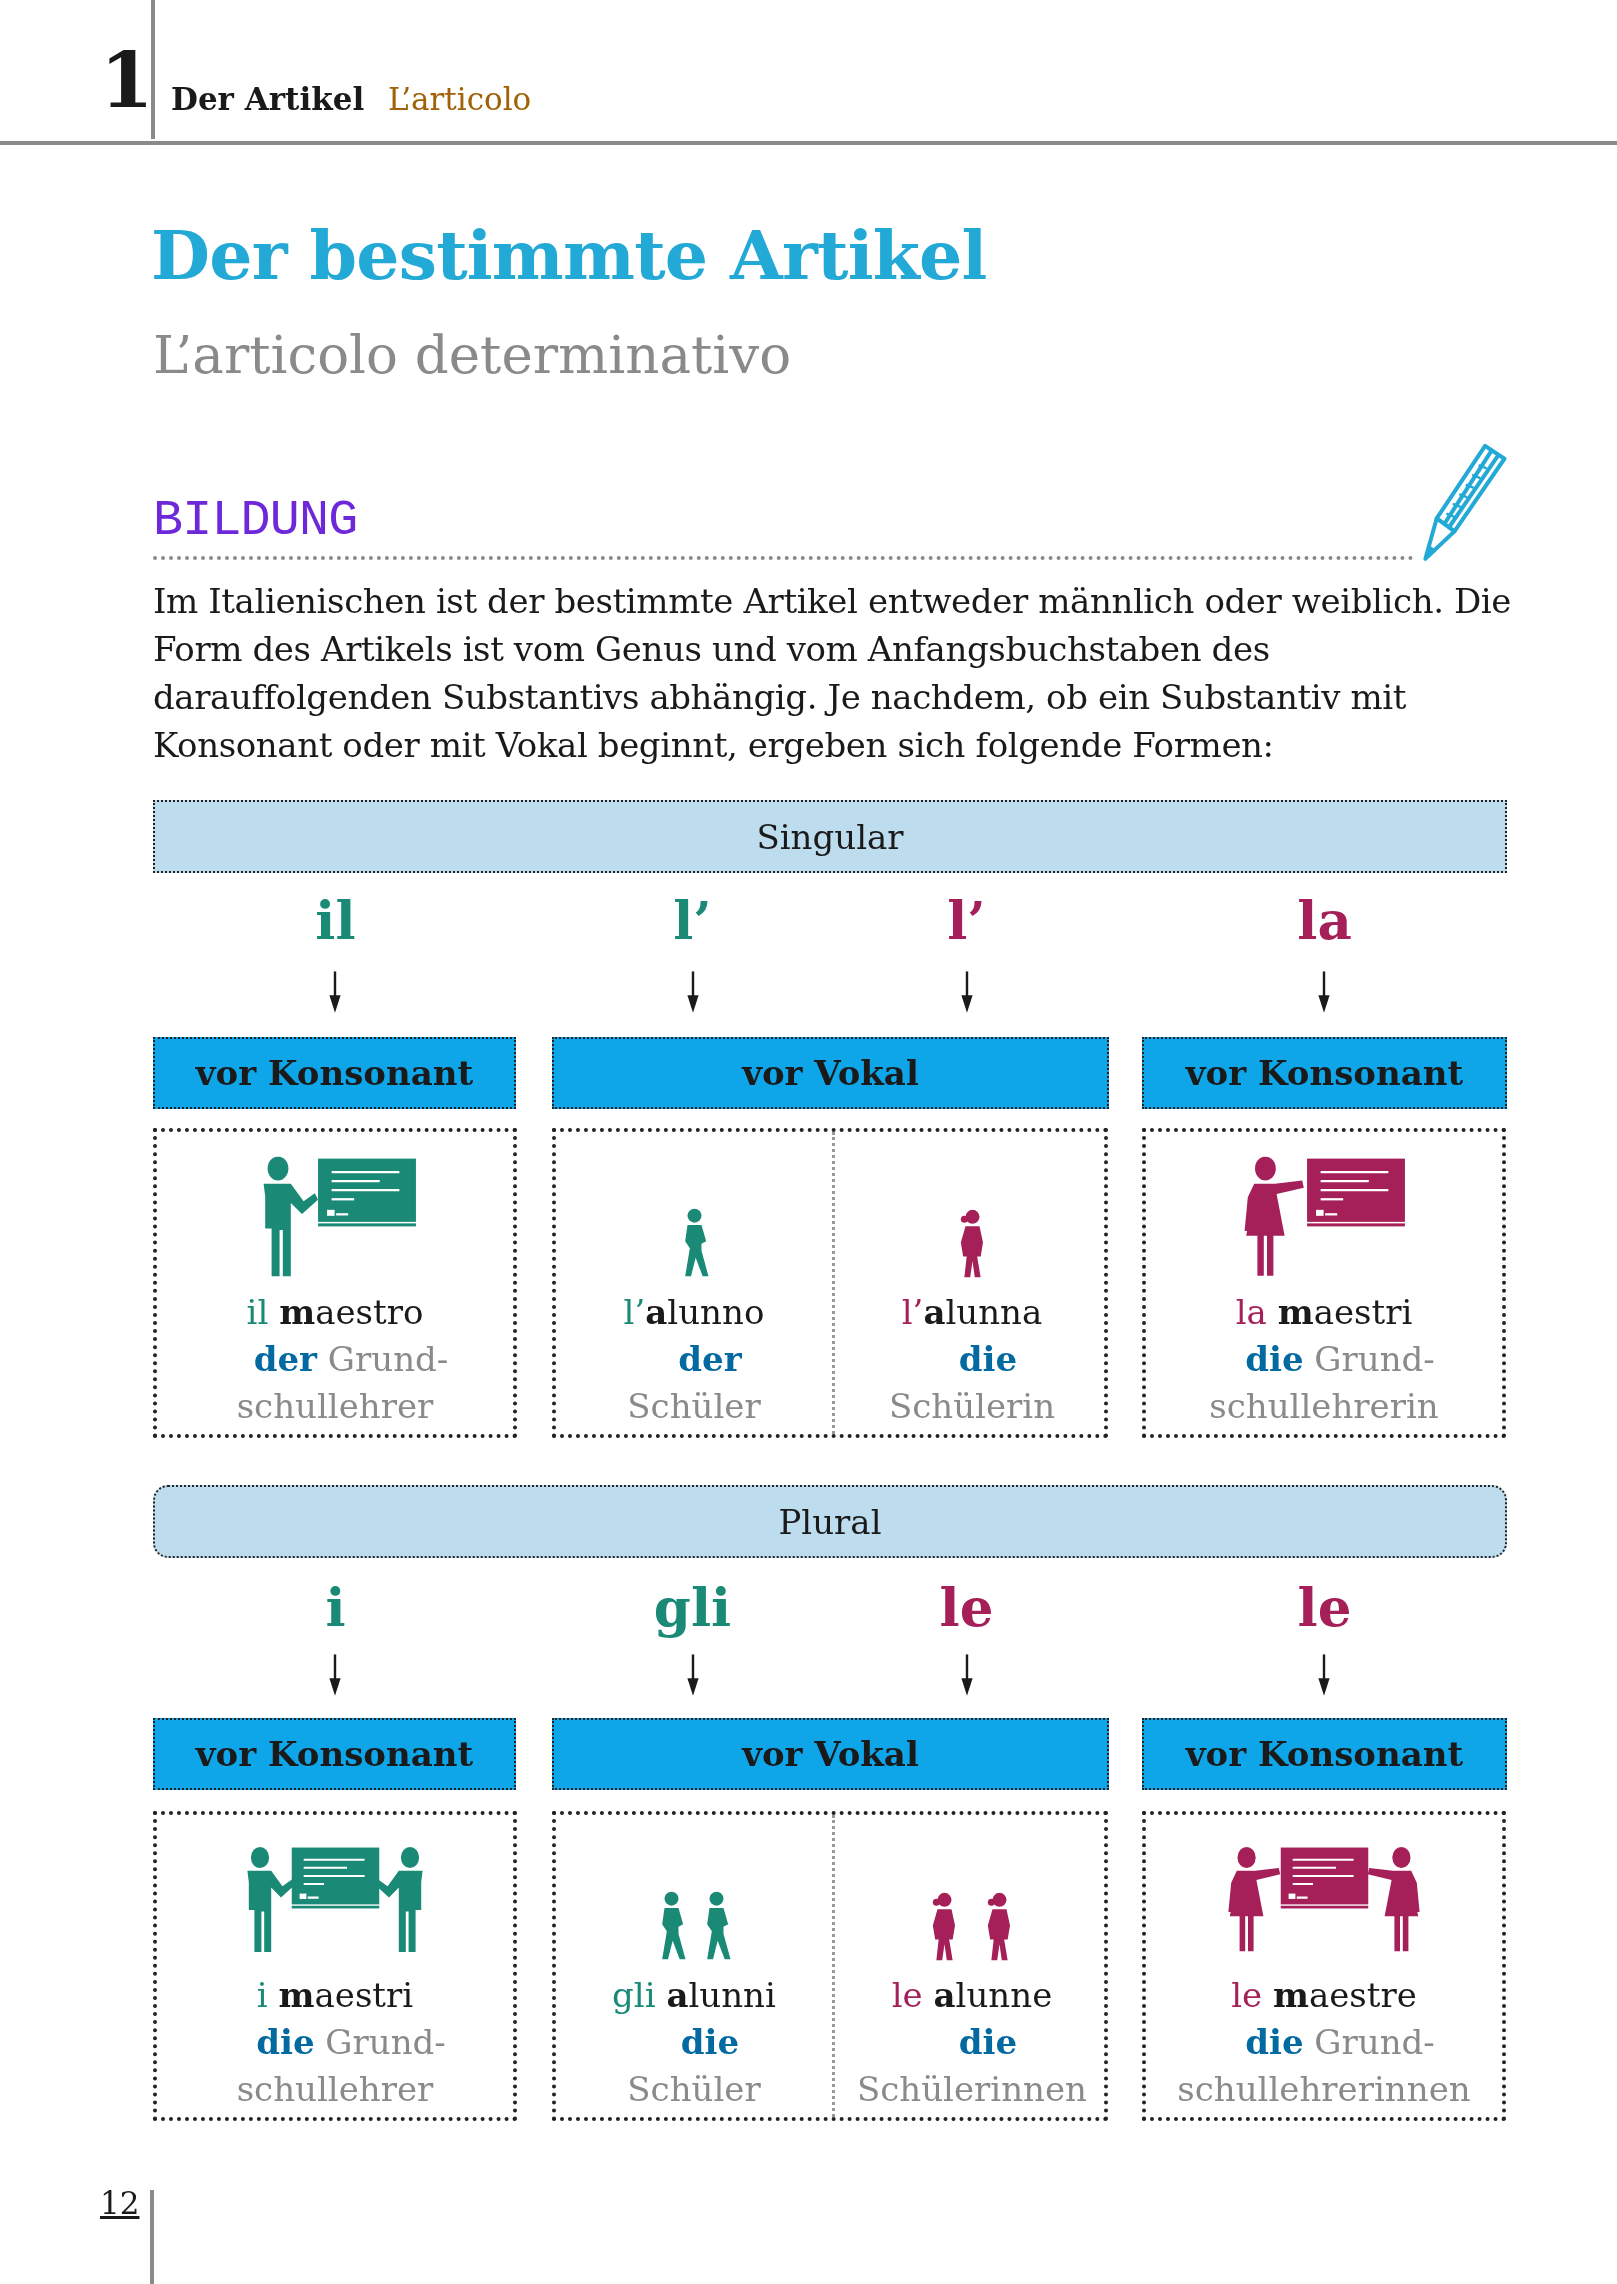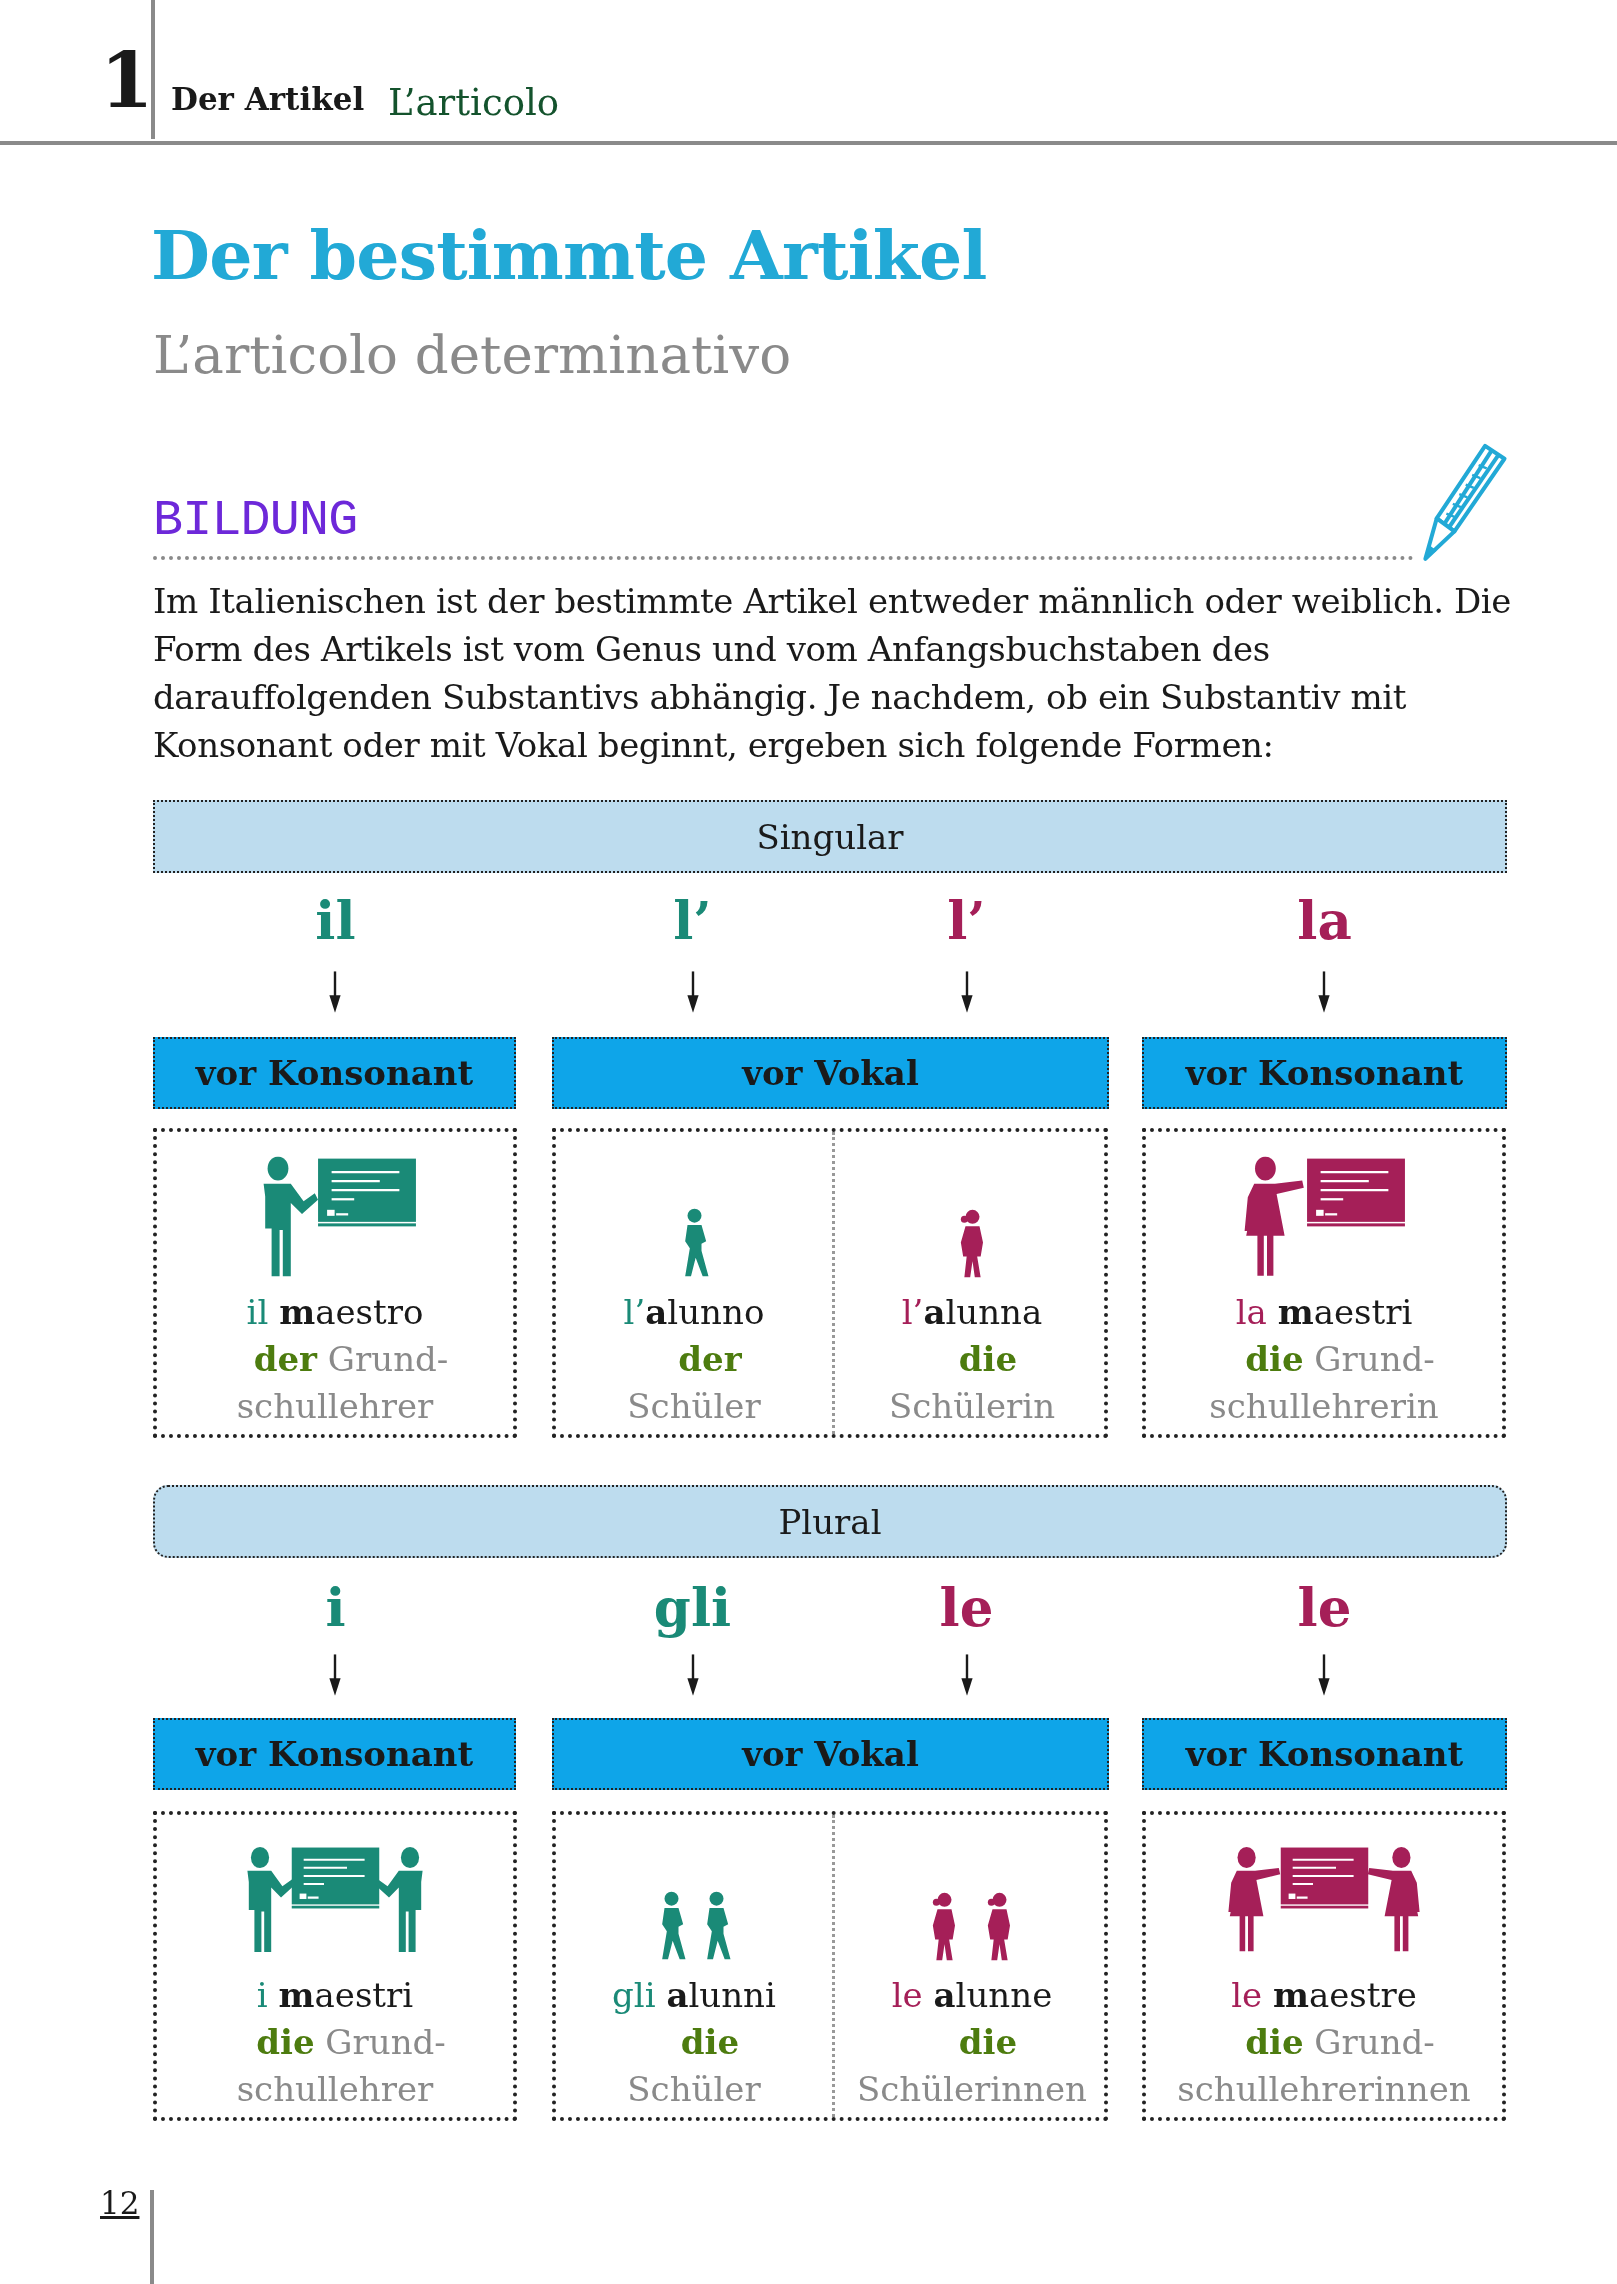--- a/index.html
+++ b/index.html
@@ -4,21 +4,21 @@
 <style>
   html, body { margin:0; padding:0; background:#ffffff; }
   body { width:1618px; height:2284px; position:relative; overflow:hidden;
          font-family:"DejaVu Serif", "Liberation Serif", serif; color:#1a1a1a; }
   .abs { position:absolute; }
   
   .hdr-vline { left:151px; top:0; width:4px; height:139px; background:#8a8a8a; }
   .hdr-hline { left:0; top:141px; width:1618px; height:4px; background:#8a8a8a; }
   .chap-num { left:100px; top:42px; font-size:77px; font-weight:bold; line-height:1; color:#1a1a1a; }
   .chap-de { left:171px; top:84px; font-size:31px; font-weight:bold; line-height:1; }
-  .chap-it { left:388px; top:84px; font-size:37px; line-height:1; color:#14532d; font-weight:normal; }
+  .chap-it { left:388px; top:84px; font-size:31px; line-height:1; color:#a16207; font-weight:normal; }
   
   .title { left:151px; top:218px; font-size:68px; font-weight:bold; color:#22a9d6; line-height:1.1; letter-spacing:-0.8px; }
   .subtitle { left:153px; top:326px; font-size:53px; color:#8a8a8a; line-height:1.1; font-weight:normal; }
   .section { left:153px; top:493px; font-size:50px; line-height:1.1; color:#6d28d9; font-family:"Liberation Mono","DejaVu Sans Mono",monospace; letter-spacing:-0.8px; }
   .dotline { left:153px; top:556px; width:1261px; height:0; border-top:4px dotted #8a8a8a; }
   .pencil { left:1414px; top:441px; width:97px; height:121px; }
   .para { left:153px; top:577px; width:1370px; font-size:34px; line-height:48px; color:#1a1a1a; letter-spacing:-0.4px; }
   
   .bar { left:153px; width:1350px; height:69px; background:#bddcee; border:2.4px dotted #222;
          display:flex; align-items:center; justify-content:center; font-size:34px; }
@@ -29,21 +29,21 @@
   .lbl { height:68px; background:#0ea5e9; border:2.4px dotted #222;
          display:flex; align-items:center; justify-content:center; font-size:34px; font-weight:bold; }
   .card { border:4px dotted #222; background:#fff; box-sizing:border-box; }
   .cell { position:absolute; top:0; bottom:0; display:flex; flex-direction:column; align-items:center; }
   .divider { position:absolute; top:0; bottom:0; width:0; border-left:3.2px dotted #999; }
   .icon-wrap { position:absolute; display:flex; align-items:flex-end; justify-content:center; }
   .words { position:absolute; left:0; right:0; text-align:center; font-size:34px; line-height:47px; }
   .it-line { color:#1a1a1a; }
   .it-line b { font-weight:bold; }
   .de-line { color:#8a8a8a; }
-  .de-line b { font-weight:bold; color:#4d7c0f;margin-left:32px; }
+  .de-line b { font-weight:bold; color:#0369a1;margin-left:32px; }
   .footer-num { left:100px; top:2185px; font-size:31px; color:#1a1a1a;text-decoration:underline; }
   .footer-vline { left:150px; top:2190px; width:4px; height:94px; background:#8a8a8a; }
 </style>
 </head>
 <body>
 
 <div class="abs hdr-vline"></div>
 <div class="abs chap-num">1</div>
 <div class="abs chap-de">Der Artikel</div>
 <div class="abs chap-it">L’articolo</div>

